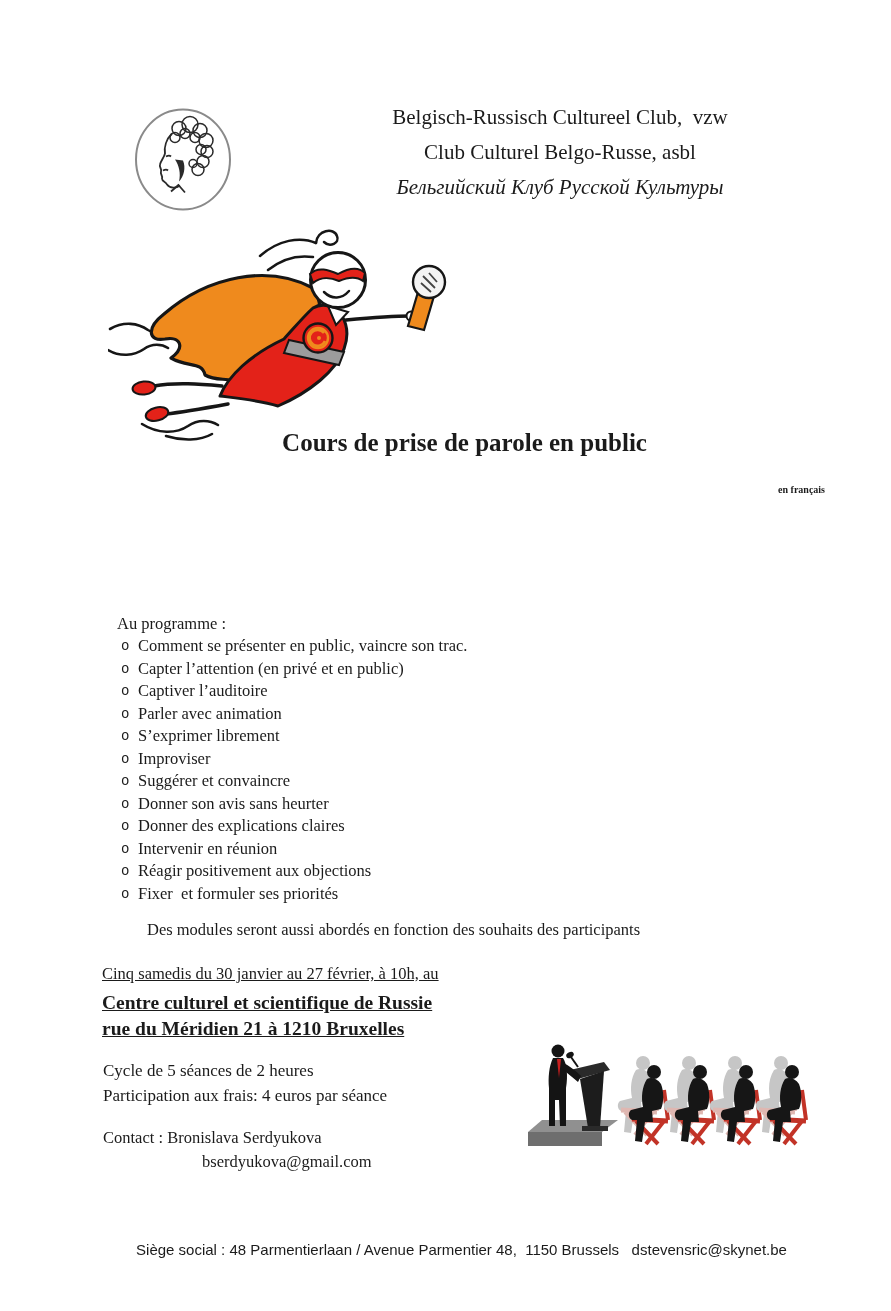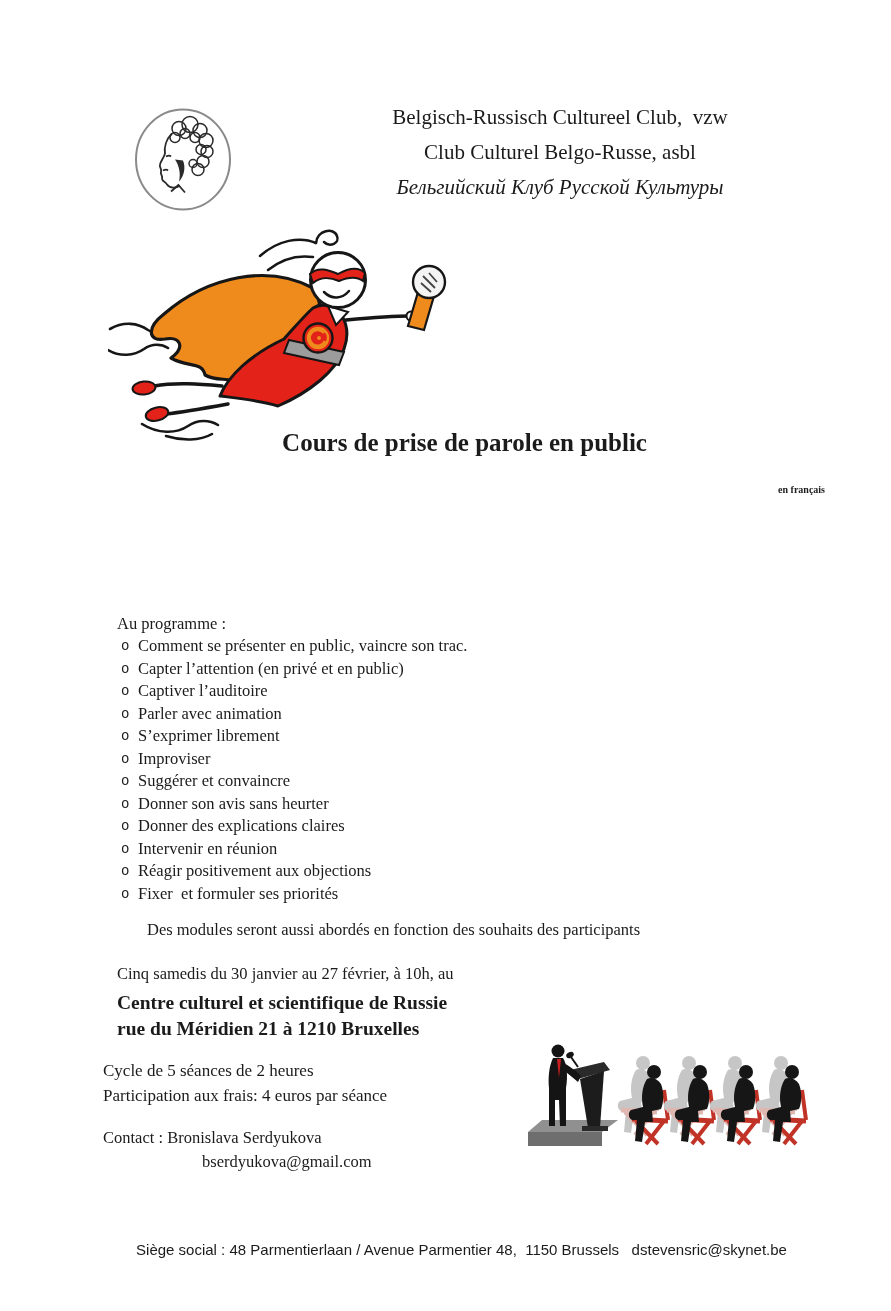--- a/index.html
+++ b/index.html
@@ -23,21 +23,21 @@
   .intro{left:0;top:545px;width:100%;text-align:center;font-size:16.5px;line-height:23px;
          padding-left:28px;box-sizing:border-box;}
 
   .program{left:103px;top:612px;font-size:16.5px;margin-left:14px;}
   .program .heading{line-height:23px;}
   .li{display:flex;line-height:22.5px;}
   .li .bullet{width:17px;margin-left:4px;font-family:"Liberation Mono",monospace;font-size:14px;}
 
   .modules{left:103px;top:920px;font-size:16.5px;margin-left:44px;}
 
-  .sched{left:117px;top:962px;font-size:16.5px;}
+  .sched{left:102px;top:962px;font-size:16.5px;text-decoration:underline;}
   .sched .dates{line-height:24px;margin-bottom:4px;}
   .sched .b{font-size:19.5px;font-weight:bold;line-height:26px;}
 
   .details{left:103px;top:1059px;font-size:17px;line-height:24.5px;}
 
   .contact{left:103px;top:1126px;font-size:16.5px;line-height:23.5px;}
   .contact .email{margin-left:99px;}
 
   .bottom-svg{left:528px;top:1036px;width:280px;height:112px;}
 

